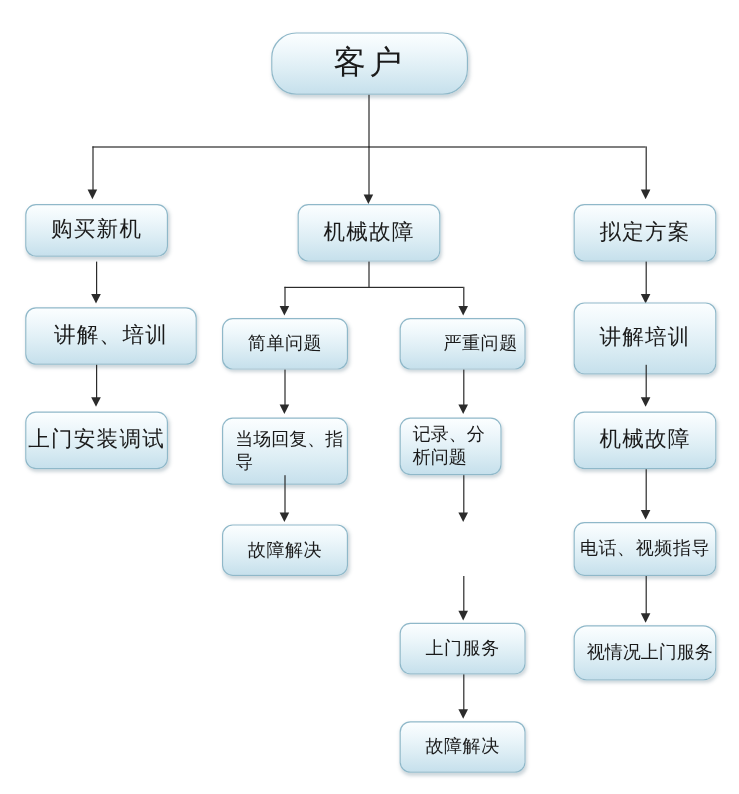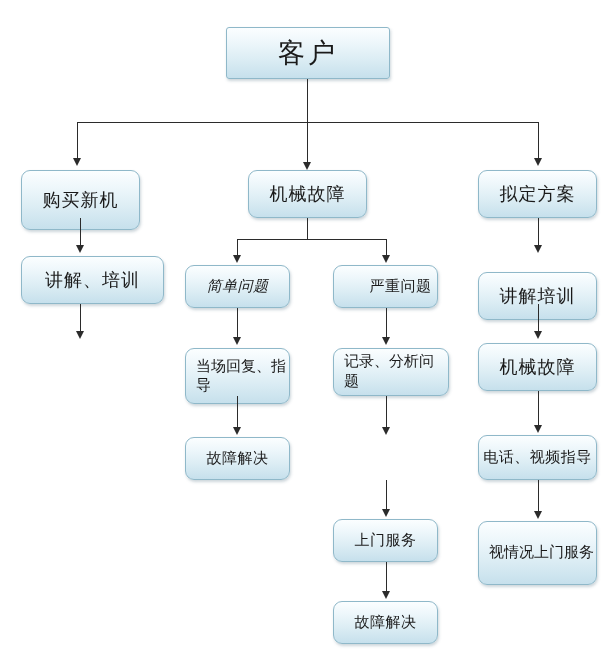--- a/index.html
+++ b/index.html
@@ -28,21 +28,21 @@
     overflow: hidden;
   }
   .node .label {
     display: block;
     width: 100%;
     line-height: 1.30;
     white-space: pre-wrap;
   }
   
   .node.root {
-    border-radius: 3px;
+    border-radius: 21px;
     justify-content: center;
   }
   .node.root .label {
     text-align: center;
     font-family: "DejaVu Serif", "Liberation Serif", serif;
     font-size: 27px;
     letter-spacing: 3px;
   }
   
   .node.head {
@@ -107,47 +107,50 @@
 
   <div class="hline" style="left:77px; top:122px; width:461px;"></div>
 
   <div class="vline" style="left:77px; top:122px; height:38px;"></div>
   <div class="arrowhead" style="left:73px; top:158px;"></div>
   <div class="vline" style="left:307px; top:122px; height:44px;"></div>
   <div class="arrowhead" style="left:303px; top:162px;"></div>
   <div class="vline" style="left:538px; top:122px; height:38px;"></div>
   <div class="arrowhead" style="left:534px; top:158px;"></div>
 
-  <div class="node head" style="left:21px; top:170px; width:119px; height:60px;">
+  <div class="node head" style="left:21px; top:170px; width:119px; height:44px;">
     <span class="label">购买新机</span>
   </div>
 
   <div class="vline" style="left:80px; top:218px; height:29px;"></div>
   <div class="arrowhead" style="left:76px; top:245px;"></div>
 
   <div class="node head" style="left:21px; top:256px; width:143px; height:48px;">
     <span class="label">讲解、培训</span>
   </div>
 
   <div class="vline" style="left:80px; top:304px; height:29px;"></div>
   <div class="arrowhead" style="left:76px; top:331px;"></div>
 
+  <div class="node head" style="left:21px; top:343px; width:119px; height:48px;">
+    <span class="label">上门安装调试</span>
+  </div>
 
   <div class="node head" style="left:248px; top:170px; width:119px; height:48px;">
     <span class="label">机械故障</span>
   </div>
 
   <div class="vline" style="left:307px; top:218px; height:22px;"></div>
   <div class="hline" style="left:237px; top:239px; width:149px;"></div>
   <div class="vline" style="left:237px; top:239px; height:18px;"></div>
   <div class="arrowhead" style="left:233px; top:255px;"></div>
   <div class="vline" style="left:386px; top:239px; height:18px;"></div>
   <div class="arrowhead" style="left:382px; top:255px;"></div>
 
-  <div class="node mid" style="left:185px; top:265px; width:105px; height:43px;font-style:italic;">
+  <div class="node mid" style="left:185px; top:265px; width:105px; height:43px;">
     <span class="label">简单问题</span>
   </div>
 
   <div class="vline" style="left:237px; top:308px; height:31px;"></div>
   <div class="arrowhead" style="left:233px; top:337px;"></div>
 
   <div class="node wrap" style="left:185px; top:348px; width:105px; height:56px;">
     <span class="label">当场回复、指导</span>
   </div>
 
@@ -158,21 +161,21 @@
     <span class="label">故障解决</span>
   </div>
 
   <div class="node mid" style="left:333px; top:265px; width:105px; height:43px;padding-left:30px;">
     <span class="label">严重问题</span>
   </div>
 
   <div class="vline" style="left:386px; top:308px; height:31px;"></div>
   <div class="arrowhead" style="left:382px; top:337px;"></div>
 
-  <div class="node wrap" style="left:333px; top:348px; width:116px; height:48px;align-items:flex-end;">
+  <div class="node wrap" style="left:333px; top:348px; width:85px; height:48px;">
     <span class="label">记录、分析问题</span>
   </div>
 
   <div class="vline" style="left:386px; top:396px; height:33px;"></div>
   <div class="arrowhead" style="left:382px; top:427px;"></div>
 
 
   <div class="vline" style="left:386px; top:480px; height:31px;"></div>
   <div class="arrowhead" style="left:382px; top:509px;"></div>
 
@@ -187,38 +190,38 @@
     <span class="label">故障解决</span>
   </div>
 
   <div class="node head" style="left:478px; top:170px; width:119px; height:48px;">
     <span class="label">拟定方案</span>
   </div>
 
   <div class="vline" style="left:538px; top:218px; height:29px;"></div>
   <div class="arrowhead" style="left:534px; top:245px;"></div>
 
-  <div class="node head" style="left:478px; top:272px; width:119px; height:48px;">
+  <div class="node head" style="left:478px; top:252px; width:119px; height:60px;">
     <span class="label">讲解培训</span>
   </div>
 
   <div class="vline" style="left:538px; top:304px; height:29px;"></div>
   <div class="arrowhead" style="left:534px; top:331px;"></div>
 
   <div class="node head" style="left:478px; top:343px; width:119px; height:48px;">
     <span class="label">机械故障</span>
   </div>
 
   <div class="vline" style="left:538px; top:391px; height:36px;"></div>
   <div class="arrowhead" style="left:534px; top:425px;"></div>
 
   <div class="node mid" style="left:478px; top:435px; width:119px; height:45px;">
     <span class="label">电话、视频指导</span>
   </div>
 
   <div class="vline" style="left:538px; top:480px; height:33px;"></div>
   <div class="arrowhead" style="left:534px; top:511px;"></div>
 
-  <div class="node wrap" style="left:478px; top:521px; width:119px; height:64px;">
+  <div class="node wrap" style="left:478px; top:521px; width:119px; height:46px;border-radius:11px;">
     <span class="label">视情况上门服务</span>
   </div>
 
 </div>
 
 </body></html>

